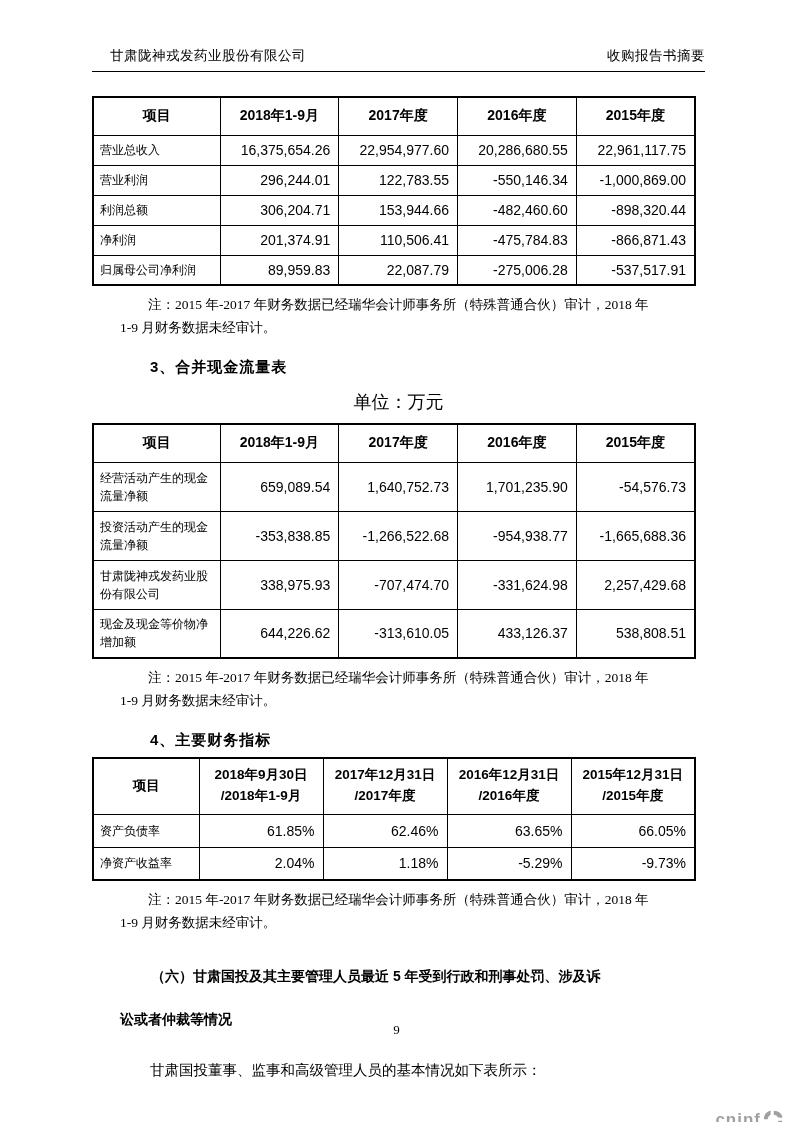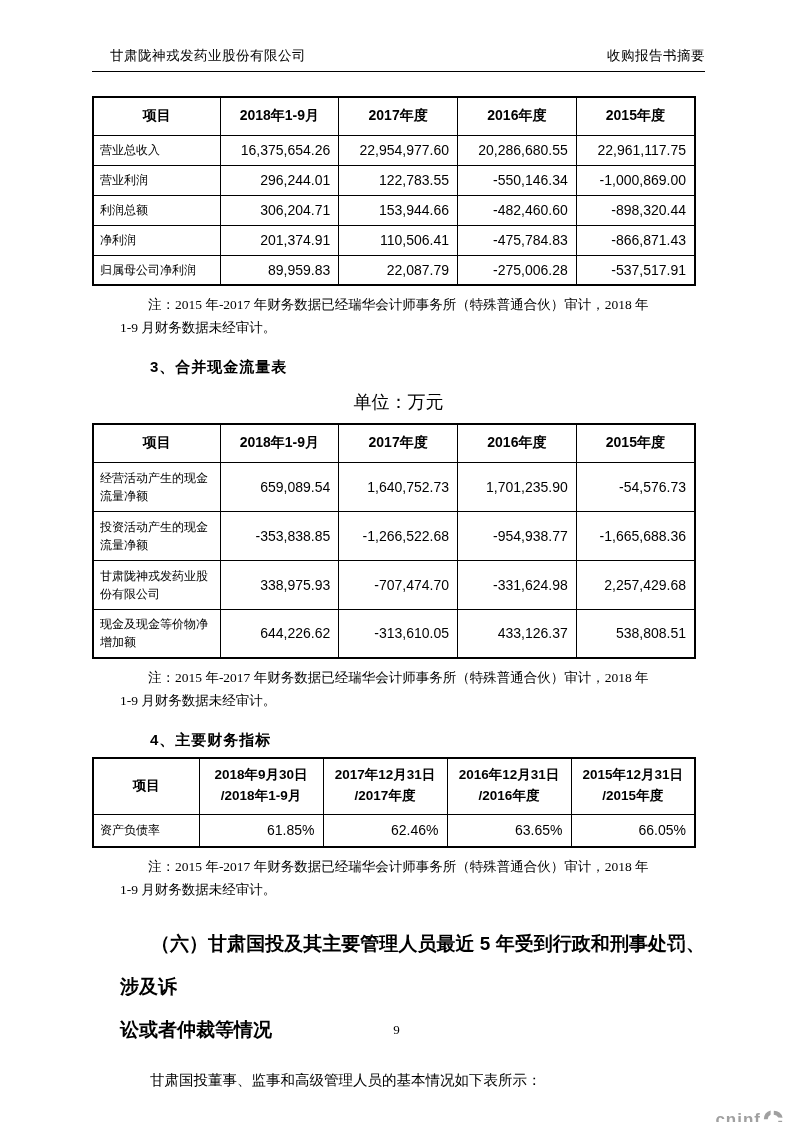--- a/index.html
+++ b/index.html
@@ -94,21 +94,21 @@
   .unit-line {
     margin-top: 13px;
     width: 613px;
     text-align: center;
     font-size: 18px;
   }
   .sec-heading {
     margin: 21px 0 0 28px;
     width: 585px;
     font-family: "Liberation Sans", "DejaVu Sans", sans-serif;
-    font-size: 19px;
+    font-size: 14px;
     font-weight: bold;
     line-height: 43px;
     text-indent: 31px;
     text-align: justify;
     white-space: pre-line;
   }
   .body-para {
     margin: 18px 0 0 28px;
     width: 585px;
     font-size: 14.5px;
@@ -282,20 +282,27 @@
 /2015年度</th>
           </tr>
         </thead>
         <tbody>
           <tr>
             <td class="label">资产负债率</td>
             <td class="num">61.85%</td>
             <td class="num">62.46%</td>
             <td class="num">63.65%</td>
             <td class="num">66.05%</td>
+          </tr>
+          <tr>
+            <td class="label">净资产收益率</td>
+            <td class="num">2.04%</td>
+            <td class="num">1.18%</td>
+            <td class="num">-5.29%</td>
+            <td class="num">-9.73%</td>
           </tr>
         </tbody>
       </table>
     <p class="note">注：2015 年-2017 年财务数据已经瑞华会计师事务所（特殊普通合伙）审计，2018 年
 1-9 月财务数据未经审计。</p>
 
     <h2 class="sec-heading">（六）甘肃国投及其主要管理人员最近 5 年受到行政和刑事处罚、涉及诉
 讼或者仲裁等情况</h2>
     <p class="body-para">甘肃国投董事、监事和高级管理人员的基本情况如下表所示：</p>
 

